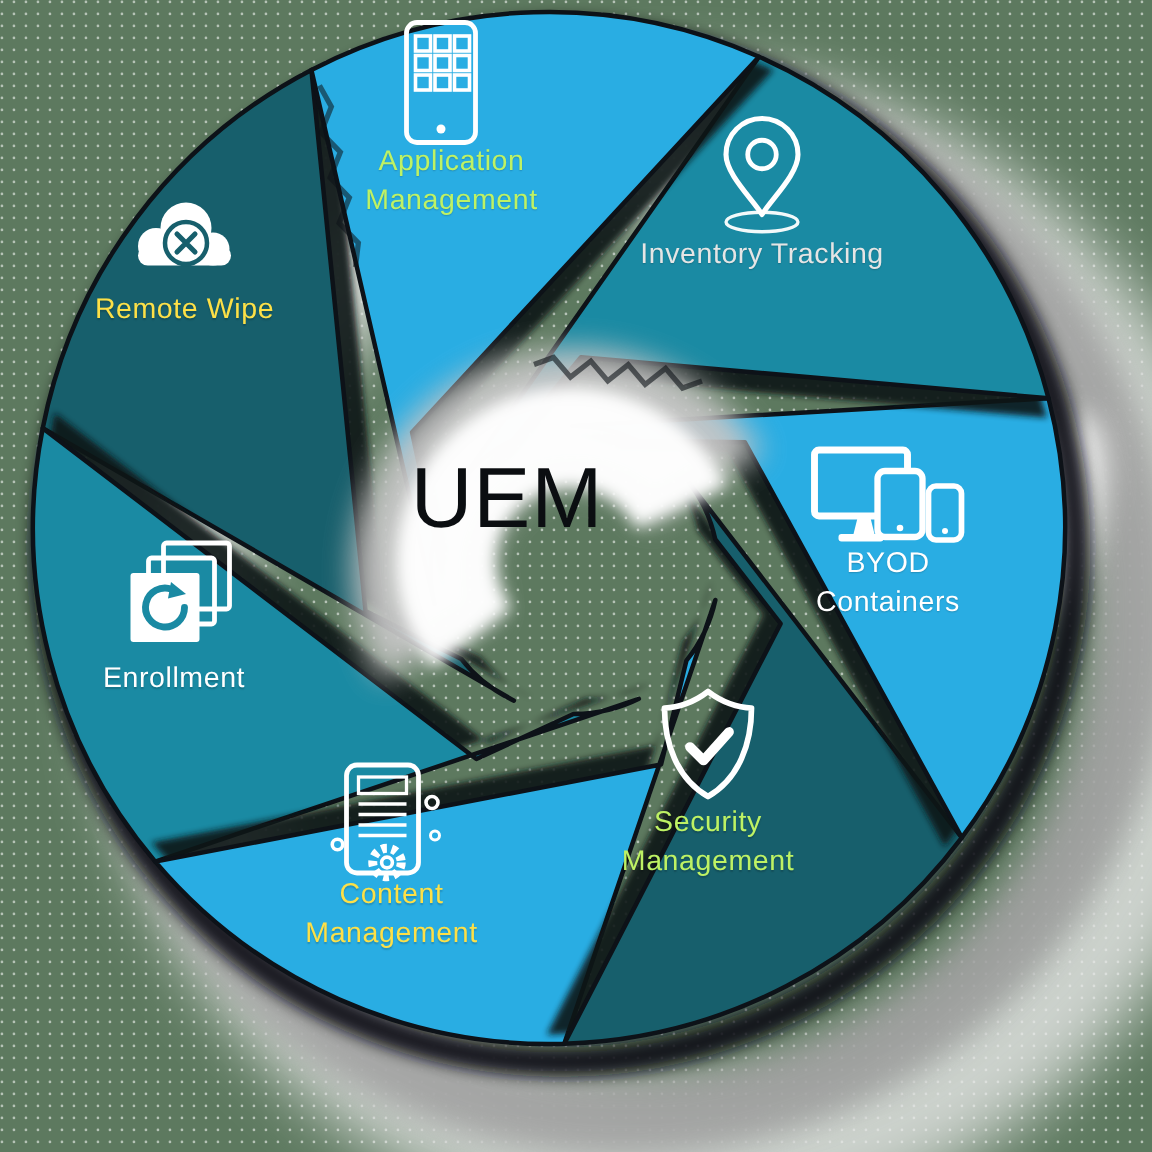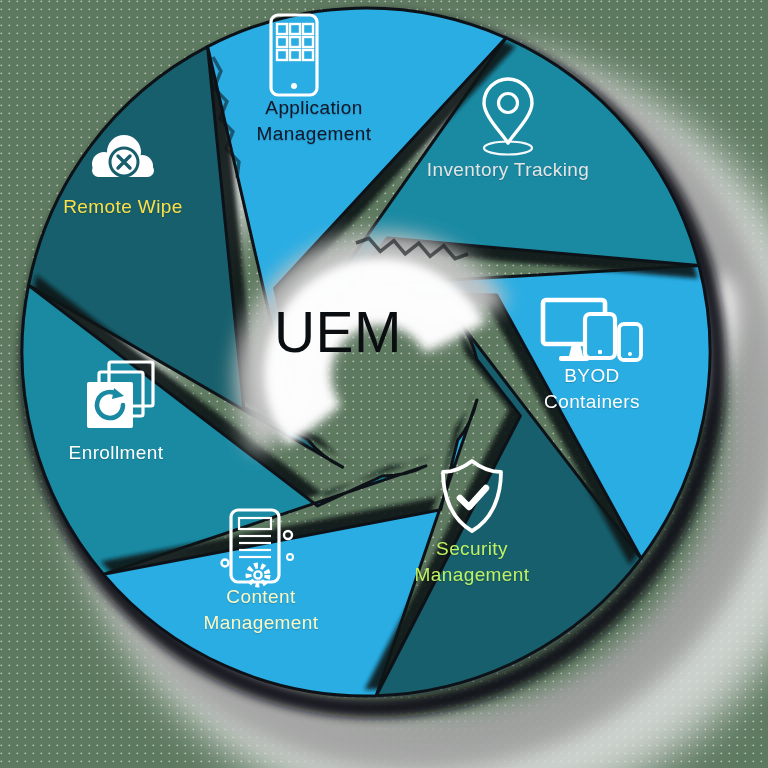--- a/index.html
+++ b/index.html
@@ -114,36 +114,36 @@
       <g transform="translate(121,159)">
         <circle cx="-17" cy="5" r="12" fill="#ffffff"></circle>
         <circle cx="3" cy="-7" r="17" fill="#ffffff"></circle>
         <circle cx="21" cy="7" r="11" fill="#ffffff"></circle>
         <rect x="-29" y="5" width="62" height="13" rx="6.5" fill="#ffffff"></rect>
         <circle cx="3" cy="3" r="14" fill="#ffffff" stroke="#175f6c" stroke-width="3"></circle>
         <path d="M-3,-3 L9,9 M9,-3 L-3,9" stroke="#175f6c" stroke-width="3.4" stroke-linecap="round"></path>
       </g>
     </svg>
   <div id="labels">
-      <div class="seg-label" style="left: 314px; top: 95px; color: #0f172a;">
+      <div class="seg-label" style="left: 301px; top: 95px; color: #bef264;">
         <div>Application</div>
         <div>Management</div>
       </div>
       <div class="seg-label" style="left: 508px; top: 157px; color: #e5e5e5;">
         <div>Inventory Tracking</div>
       </div>
       <div class="seg-label" style="left: 592px; top: 363px; color: rgb(255, 255, 255);">
         <div>BYOD</div>
         <div>Containers</div>
       </div>
       <div class="seg-label" style="left: 472px; top: 536px; color: #bef264;">
         <div>Security</div>
         <div>Management</div>
       </div>
-      <div class="seg-label" style="left: 261px; top: 584px; color: #fef9c3;">
+      <div class="seg-label" style="left: 261px; top: 584px; color: #fde047;">
         <div>Content</div>
         <div>Management</div>
       </div>
       <div class="seg-label" style="left: 116px; top: 440px; color: rgb(255, 255, 255);">
         <div>Enrollment</div>
       </div>
       <div class="seg-label" style="left: 123px; top: 194px; color: #fde047;">
         <div>Remote Wipe</div>
       </div>
       <div class="center-title" style="left: 338px; top: 332px; color: rgb(11, 14, 17);">UEM</div>

